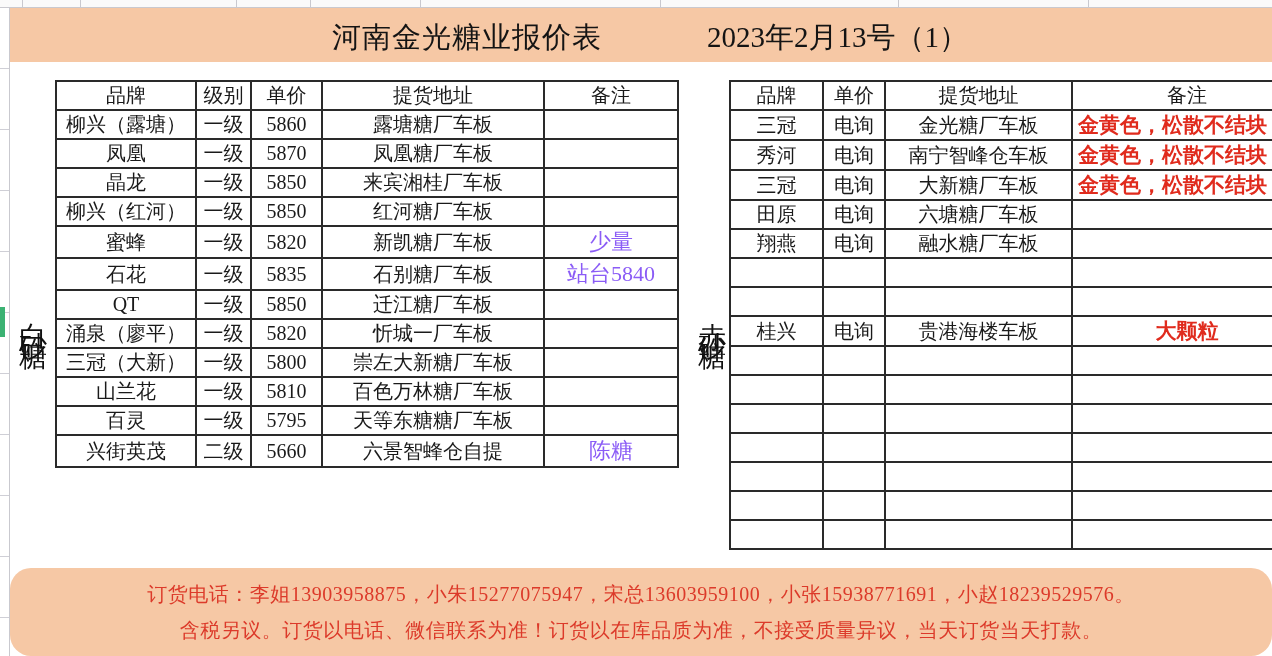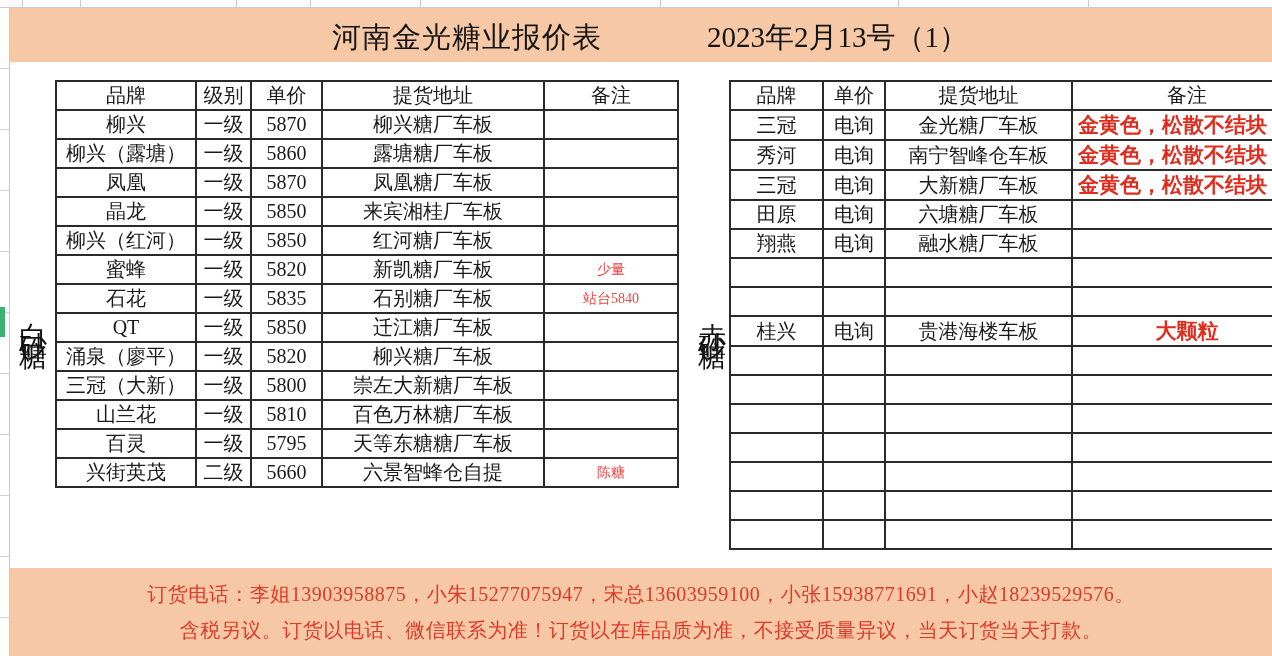--- a/index.html
+++ b/index.html
@@ -52,30 +52,31 @@
     text-align: center;
     vertical-align: middle;
     font-size: 20px;
     font-weight: normal;
     padding: 0 2px;
     white-space: nowrap;
     overflow: hidden;
     color: #1a1a1a;
   }
   
-  td.note-red { color: #ef4444; font-size: 14px; }
+  td.note-red { color: #8b5cf6; font-size: 22px; }
   td.note-red-bold { color: #e02b1d; font-weight: bold; font-size: 21px; }
   td.note-left { text-align: left; padding-left: 5px; }
 
   
   .footer {
     position: absolute; left: 10px; top: 568px; width: 1262px; height: 88px;
     background: #f6c8a5;
     display: flex; flex-direction: column; align-items: center; justify-content: center;
     gap: 9px;
+    border-radius: 21px;
   }
   .footer-line { color: #dc3a2a; font-size: 20px; letter-spacing: 0.5px; white-space: nowrap; }
 </style>
 </head>
 <body>
 
 <div class="top-sliver">
   <span class="tick" style="left:22px"></span>
   <span class="tick" style="left:80px"></span>
   <span class="tick" style="left:236px"></span>
@@ -109,27 +110,20 @@
     <tr>
         <th>品牌</th>
         <th>级别</th>
         <th>单价</th>
         <th>提货地址</th>
         <th>备注</th>
       </tr>
   </thead>
   <tbody>
       <tr>
-        <td>柳兴</td>
-        <td>一级</td>
-        <td>5870</td>
-        <td>柳兴糖厂车板</td>
-        <td></td>
-      </tr>
-      <tr>
         <td>柳兴（露塘）</td>
         <td>一级</td>
         <td>5860</td>
         <td>露塘糖厂车板</td>
         <td></td>
       </tr>
       <tr>
         <td>凤凰</td>
         <td>一级</td>
         <td>5870</td>
@@ -168,21 +162,21 @@
         <td>QT</td>
         <td>一级</td>
         <td>5850</td>
         <td>迁江糖厂车板</td>
         <td></td>
       </tr>
       <tr>
         <td>涌泉（廖平）</td>
         <td>一级</td>
         <td>5820</td>
-        <td>柳兴糖厂车板</td>
+        <td>忻城一厂车板</td>
         <td></td>
       </tr>
       <tr>
         <td>三冠（大新）</td>
         <td>一级</td>
         <td>5800</td>
         <td>崇左大新糖厂车板</td>
         <td></td>
       </tr>
       <tr>

